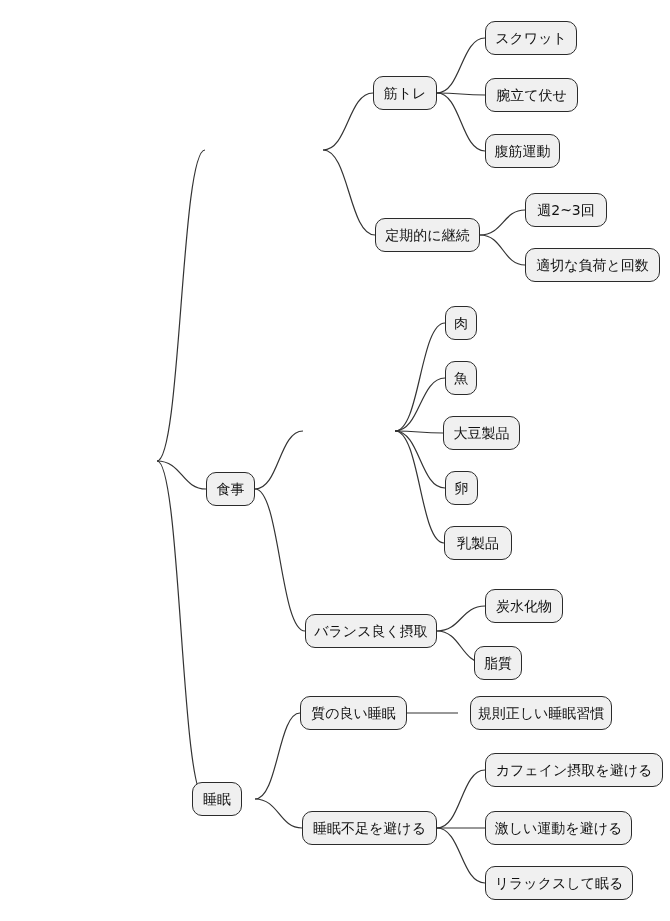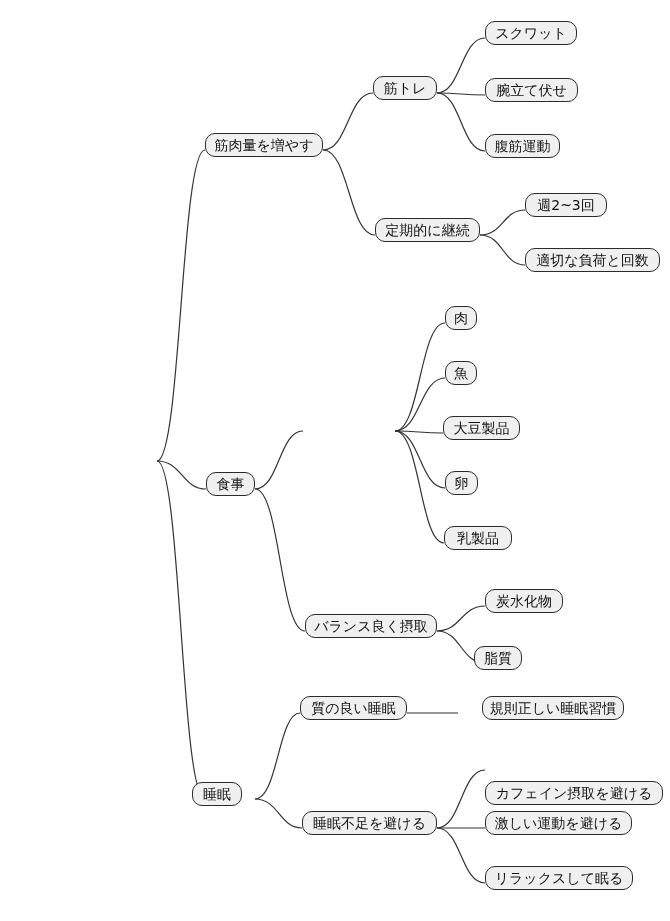--- a/index.html
+++ b/index.html
@@ -23,21 +23,21 @@
     height: 921px;
   }
   .edges path {
     fill: none;
     stroke: #333333;
     stroke-width: 1.2;
   }
   .node {
     position: absolute;
     box-sizing: border-box;
-    height: 24px;
+    height: 34px;
     background: #f0f0f0;
     border: 1.8px solid #2b2b2b;
     border-radius: 10px;
     display: flex;
     align-items: center;
     justify-content: center;
     font-size: 14px;
     color: #111111;
     white-space: nowrap;
     padding: 0 6px;
@@ -71,40 +71,39 @@
     <path d="M437,631 C461,631 461,663 485,663"></path>
     <path d="M255,799 C278,799 278,713 300,713"></path>
     <path d="M255,799 C279,799 279,828 302,828"></path>
     <path d="M407,713 L458,713"></path>
     <path d="M437,828 C461,828 461,770 485,770"></path>
     <path d="M437,828 L485,828"></path>
     <path d="M437,828 C461,828 461,883 485,883"></path>
   </svg>
 
 
-  <div class="node" style="left:205px;top:133px;width:118px">筋肉量を増やす</div>
   <div class="node" style="left:373px;top:76px;width:64px">筋トレ</div>
   <div class="node" style="left:485px;top:21px;width:92px">スクワット</div>
   <div class="node" style="left:485px;top:78px;width:93px">腕立て伏せ</div>
   <div class="node" style="left:375px;top:218px;width:105px">定期的に継続</div>
   <div class="node" style="left:485px;top:134px;width:75px">腹筋運動</div>
   <div class="node" style="left:525px;top:193px;width:82px">週2~3回</div>
   <div class="node" style="left:525px;top:248px;width:135px">適切な負荷と回数</div>
 
   <div class="node" style="left:206px;top:472px;width:49px">食事</div>
   <div class="node" style="left:445px;top:306px;width:32px">肉</div>
   <div class="node" style="left:445px;top:361px;width:32px">魚</div>
   <div class="node" style="left:443px;top:416px;width:77px">大豆製品</div>
   <div class="node" style="left:445px;top:471px;width:33px">卵</div>
   <div class="node" style="left:444px;top:526px;width:68px">乳製品</div>
   <div class="node" style="left:305px;top:614px;width:132px">バランス良く摂取</div>
   <div class="node" style="left:485px;top:589px;width:78px">炭水化物</div>
   <div class="node" style="left:474px;top:646px;width:48px">脂質</div>
 
   <div class="node" style="left:192px;top:782px;width:50px">睡眠</div>
   <div class="node" style="left:300px;top:696px;width:107px">質の良い睡眠</div>
-  <div class="node" style="left:482px;top:696px;width:142px">規則正しい睡眠習慣</div>
+  <div class="node" style="left:470px;top:696px;width:142px">規則正しい睡眠習慣</div>
   <div class="node" style="left:302px;top:811px;width:135px">睡眠不足を避ける</div>
-  <div class="node" style="left:485px;top:781px;width:178px">カフェイン摂取を避ける</div>
+  <div class="node" style="left:485px;top:753px;width:178px">カフェイン摂取を避ける</div>
   <div class="node" style="left:485px;top:866px;width:148px">リラックスして眠る</div>
   <div class="node" style="left:485px;top:811px;width:147px">激しい運動を避ける</div>
 
 </div>
 
 </body></html>

